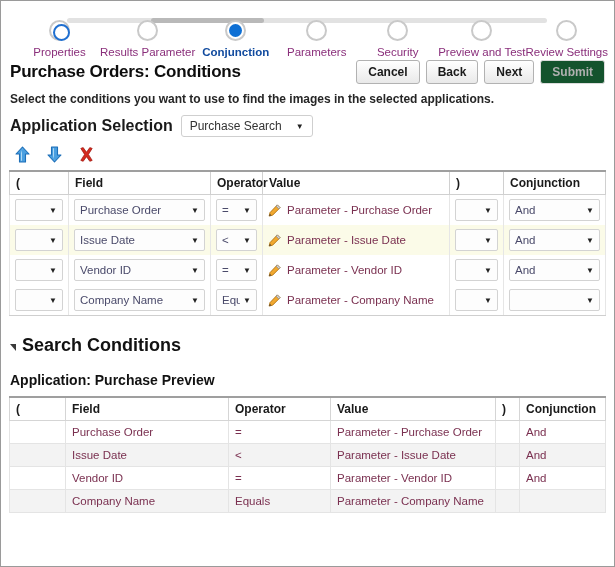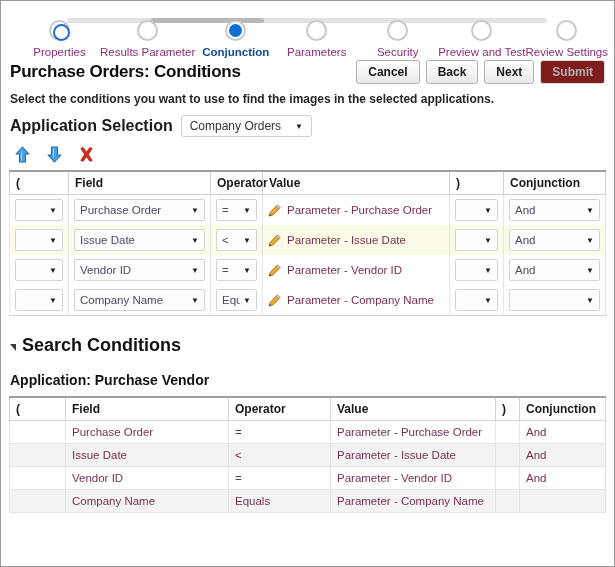--- a/index.html
+++ b/index.html
@@ -114,21 +114,21 @@
     font-weight:bold;
     color:#1a1a1a;
     background:linear-gradient(#ffffff,#e9e9e9);
     border:1px solid #b2b2b2;
     border-radius:3px;
     cursor:pointer;
     text-align:center;
   }
   .btn.disabled {
     color:#b0b0b0;
-    background:#7f1d1d;
+    background:#14532d;
     border-color:#dcdcdc;
     cursor:default;
   }
 
   .subtitle {
     padding:8px 9px 0 9px;
     font-size:12px;
     color:#262626;
     font-weight:bold;
   }
@@ -322,21 +322,21 @@
       <div class="btn">Next</div>
       <div class="btn disabled">Submit</div>
     </div>
   </div>
 
   <div class="subtitle">Select the conditions you want to use to find the images in the selected applications.</div>
 
   <div class="appsel">
     <span class="appsel-label">Application Selection</span>
     <div class="appsel-box">
-      <span>Company Orders</span>
+      <span>Purchase Search</span>
       <span class="caret">▼</span>
     </div>
   </div>
 
   <div class="toolbar">
     <span class="tb-icon">
       <svg width="17" height="17" viewBox="0 0 17 17">
         <polygon points="8.5,1 15,8 11.5,8 11.5,16 5.5,16 5.5,8 2,8" fill="#4a9fe0" stroke="#1d6fb8" stroke-width="1.1" stroke-linejoin="round"></polygon>
         <polygon points="8.5,2.6 7,7 7,8.6 7,14.8 8,14.8 8,3" fill="#bfe2f7" opacity="0.85"></polygon>
       </svg>
@@ -545,21 +545,21 @@
           </tr>
         </tbody>
     </table>
   </div>
 
   <div class="sc-head">
     <span class="tri"></span>
     <span class="sc-title">Search Conditions</span>
   </div>
 
-  <div class="app-line">Application: Purchase Vendor</div>
+  <div class="app-line">Application: Purchase Preview</div>
 
   <div class="sum-wrap">
     <table class="sum">
       <colgroup>
         <col style="width:56px">
           <col style="width:163px">
           <col style="width:102px">
         <col style="width:165px">
           <col style="width:24px">
           <col>

